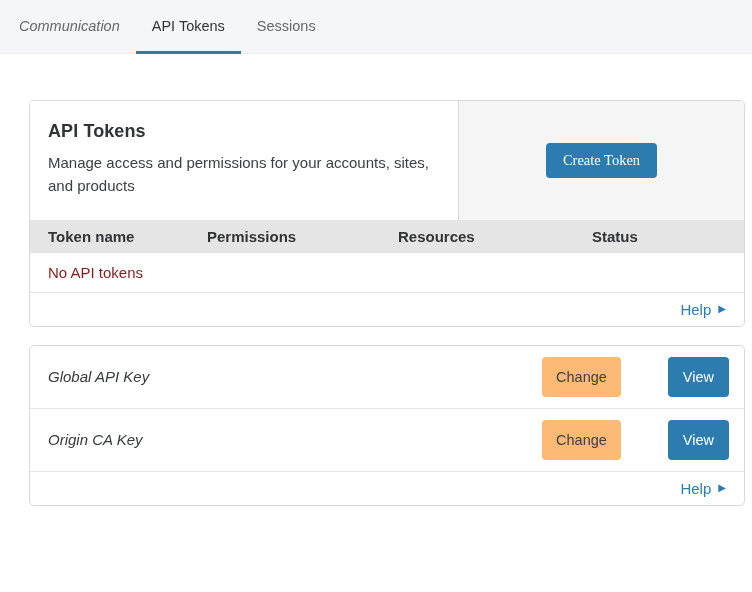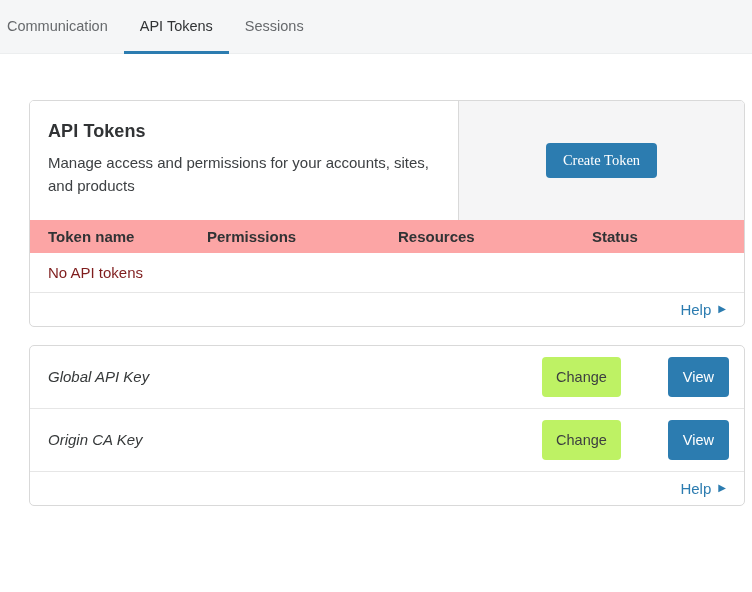--- a/index.html
+++ b/index.html
@@ -23,21 +23,21 @@
   .tab {
     display: flex;
     align-items: center;
     padding: 0 16px;
     font-size: 14.5px;
     color: #66696c;
     cursor: pointer;
     border-bottom: 3px solid transparent;
     margin-bottom: -1px;
   }
-  .tab:first-child { padding-left: 7px; }
+  .tab:first-child { padding-left: 19px; font-style: italic; }
   .tab.active {
     color: #313335;
     border-bottom-color: var(--accent, #2c7cb0);
   }
 
   
   .content { padding: 46px 7px 10px 29px; }
 
   .card {
     border: 1px solid #d9d9d9;
@@ -84,30 +84,30 @@
     cursor: pointer;
     font-size: 14.5px;
   }
   .btn-primary {
     background: var(--accent, #2c7cb0);
     color: #ffffff;
   }
   .btn-create { padding: 9px 17px; }
   .btn-sm { padding: 2px 15px; margin-left: 39px; }
   .btn-secondary {
-    background: #bef264;
+    background: #fdba74;
     color: #3d3f40;
     padding: 12px 14px;
   }
 
   
   .table-header {
     display: grid;
     grid-template-columns: 159px 191px 194px 1fr;
-    background: #fca5a5;
+    background: #e5e5e5;
     padding: 8px 0 8px 18px;
     font-size: 15px;
     font-weight: 700;
     color: #313335;
   }
   .empty-row {
     padding: 11px 18px;
     font-size: 15px;
     color: #7f1d1d;
     border-bottom: 1px solid #e6e6e6;

